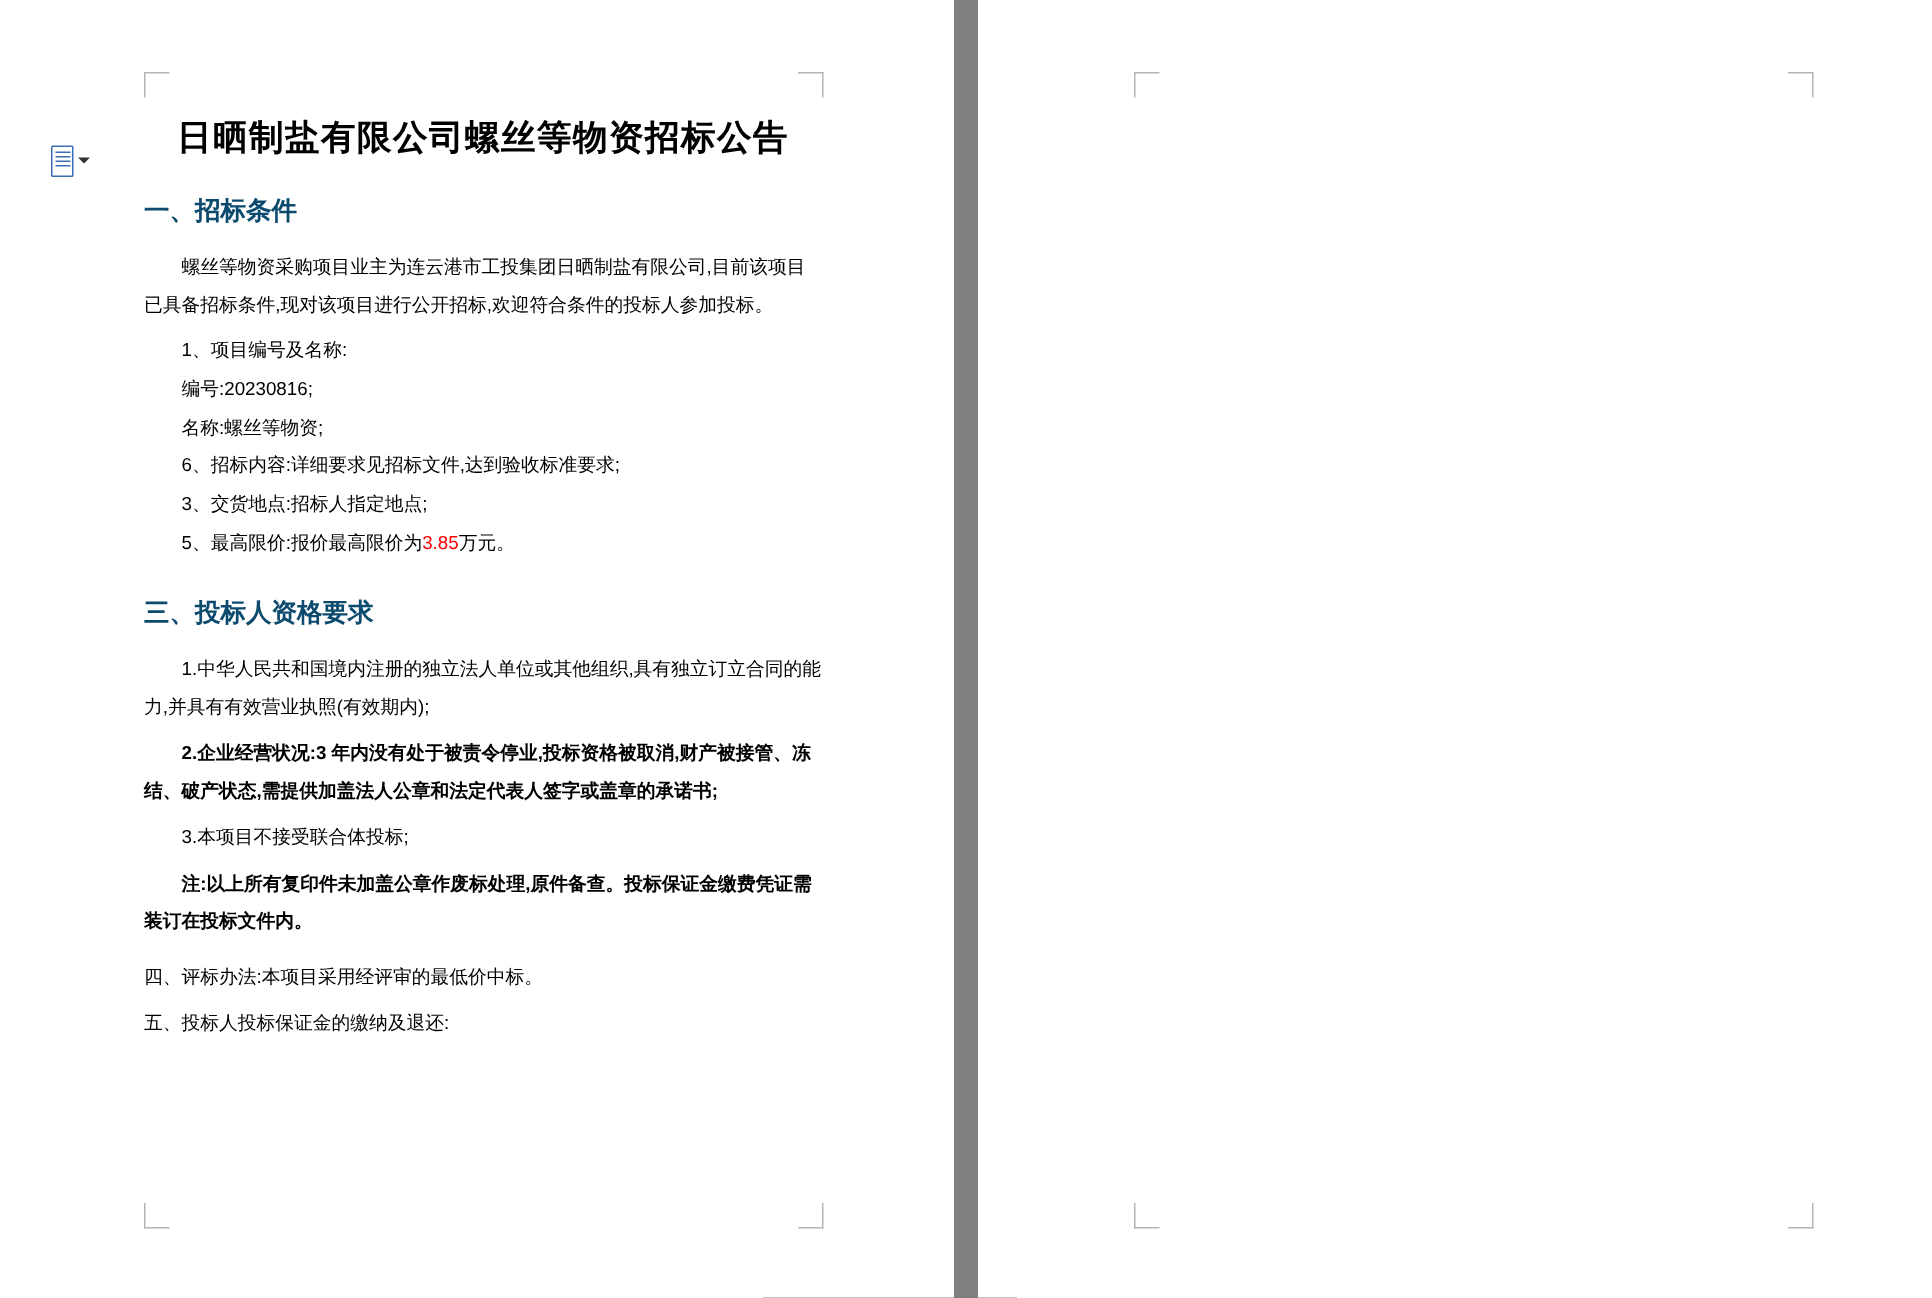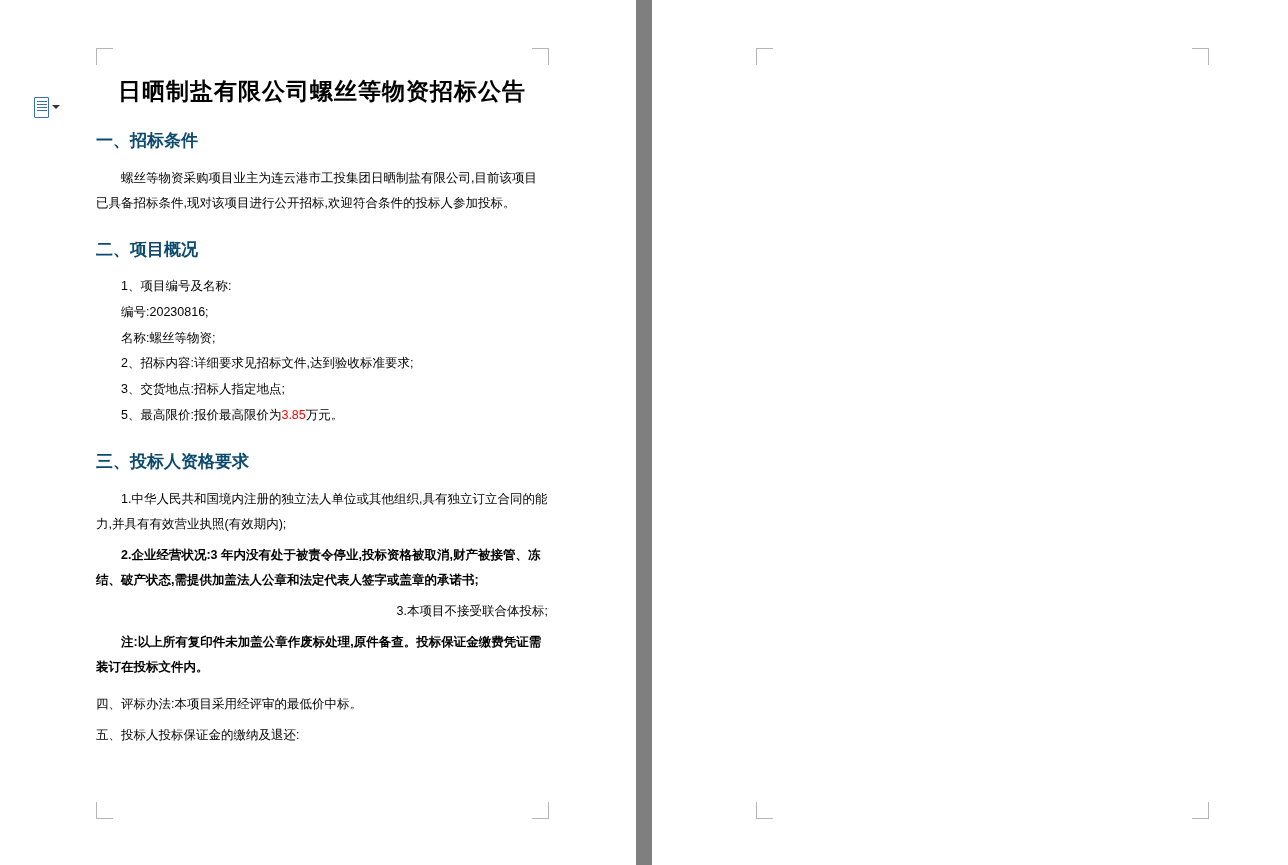--- a/index.html
+++ b/index.html
@@ -102,21 +102,21 @@
   }
   p.para {
     font-size: 12.5px;
     line-height: 2.0;
     margin: 0 0 6px 0;
     color: #000;
     text-indent: 2em;
   }
   p.para.noindent { text-indent: 0; }
   p.tight { line-height: 1.9; margin-bottom: 2px; }
-  .red { color: #ff0000; text-align: right; }
+  .red { color: #ff0000; }
   .redb { color: #ff0000; font-weight: bold; }
   .spacer { height: 6px; }
 </style>
 </head>
 <body>
 
 <div class="workspace">
 
   <div class="page page-left">
     <div class="crop tl" style="left:96px;top:48px;"></div>
@@ -128,25 +128,24 @@
       <span class="sheet"></span>
       <span class="caret"></span>
     </div>
 
     <div class="content">
       <h1 class="title">日晒制盐有限公司螺丝等物资招标公告</h1>
 
       <h2 class="section">一、招标条件</h2>
       <p class="para">螺丝等物资采购项目业主为连云港市工投集团日晒制盐有限公司,目前该项目已具备招标条件,现对该项目进行公开招标,欢迎符合条件的投标人参加投标。</p>
 
-      <h2 class="section">二、项目概况</h2>
       <p class="para tight">1、项目编号及名称:</p>
       <p class="para tight">编号:20230816;</p>
       <p class="para tight">名称:螺丝等物资;</p>
-      <p class="para tight">2、招标内容:详细要求见招标文件,达到验收标准要求;</p>
+      <p class="para tight">6、招标内容:详细要求见招标文件,达到验收标准要求;</p>
       <p class="para tight">3、交货地点:招标人指定地点;</p>
       <p class="para tight">5、最高限价:报价最高限价为<span class="red">3.85</span>万元。</p>
 
       <h2 class="section">三、投标人资格要求</h2>
       <p class="para">1.中华人民共和国境内注册的独立法人单位或其他组织,具有独立订立合同的能力,并具有有效营业执照(有效期内);</p>
       <p class="para redb">2.企业经营状况:3 年内没有处于被责令停业,投标资格被取消,财产被接管、冻结、破产状态,需提供加盖法人公章和法定代表人签字或盖章的承诺书;</p>
       <p class="para red">3.本项目不接受联合体投标;</p>
       <p class="para redb">注:以上所有复印件未加盖公章作废标处理,原件备查。投标保证金缴费凭证需装订在投标文件内。</p>
 
       <div class="spacer"></div>

